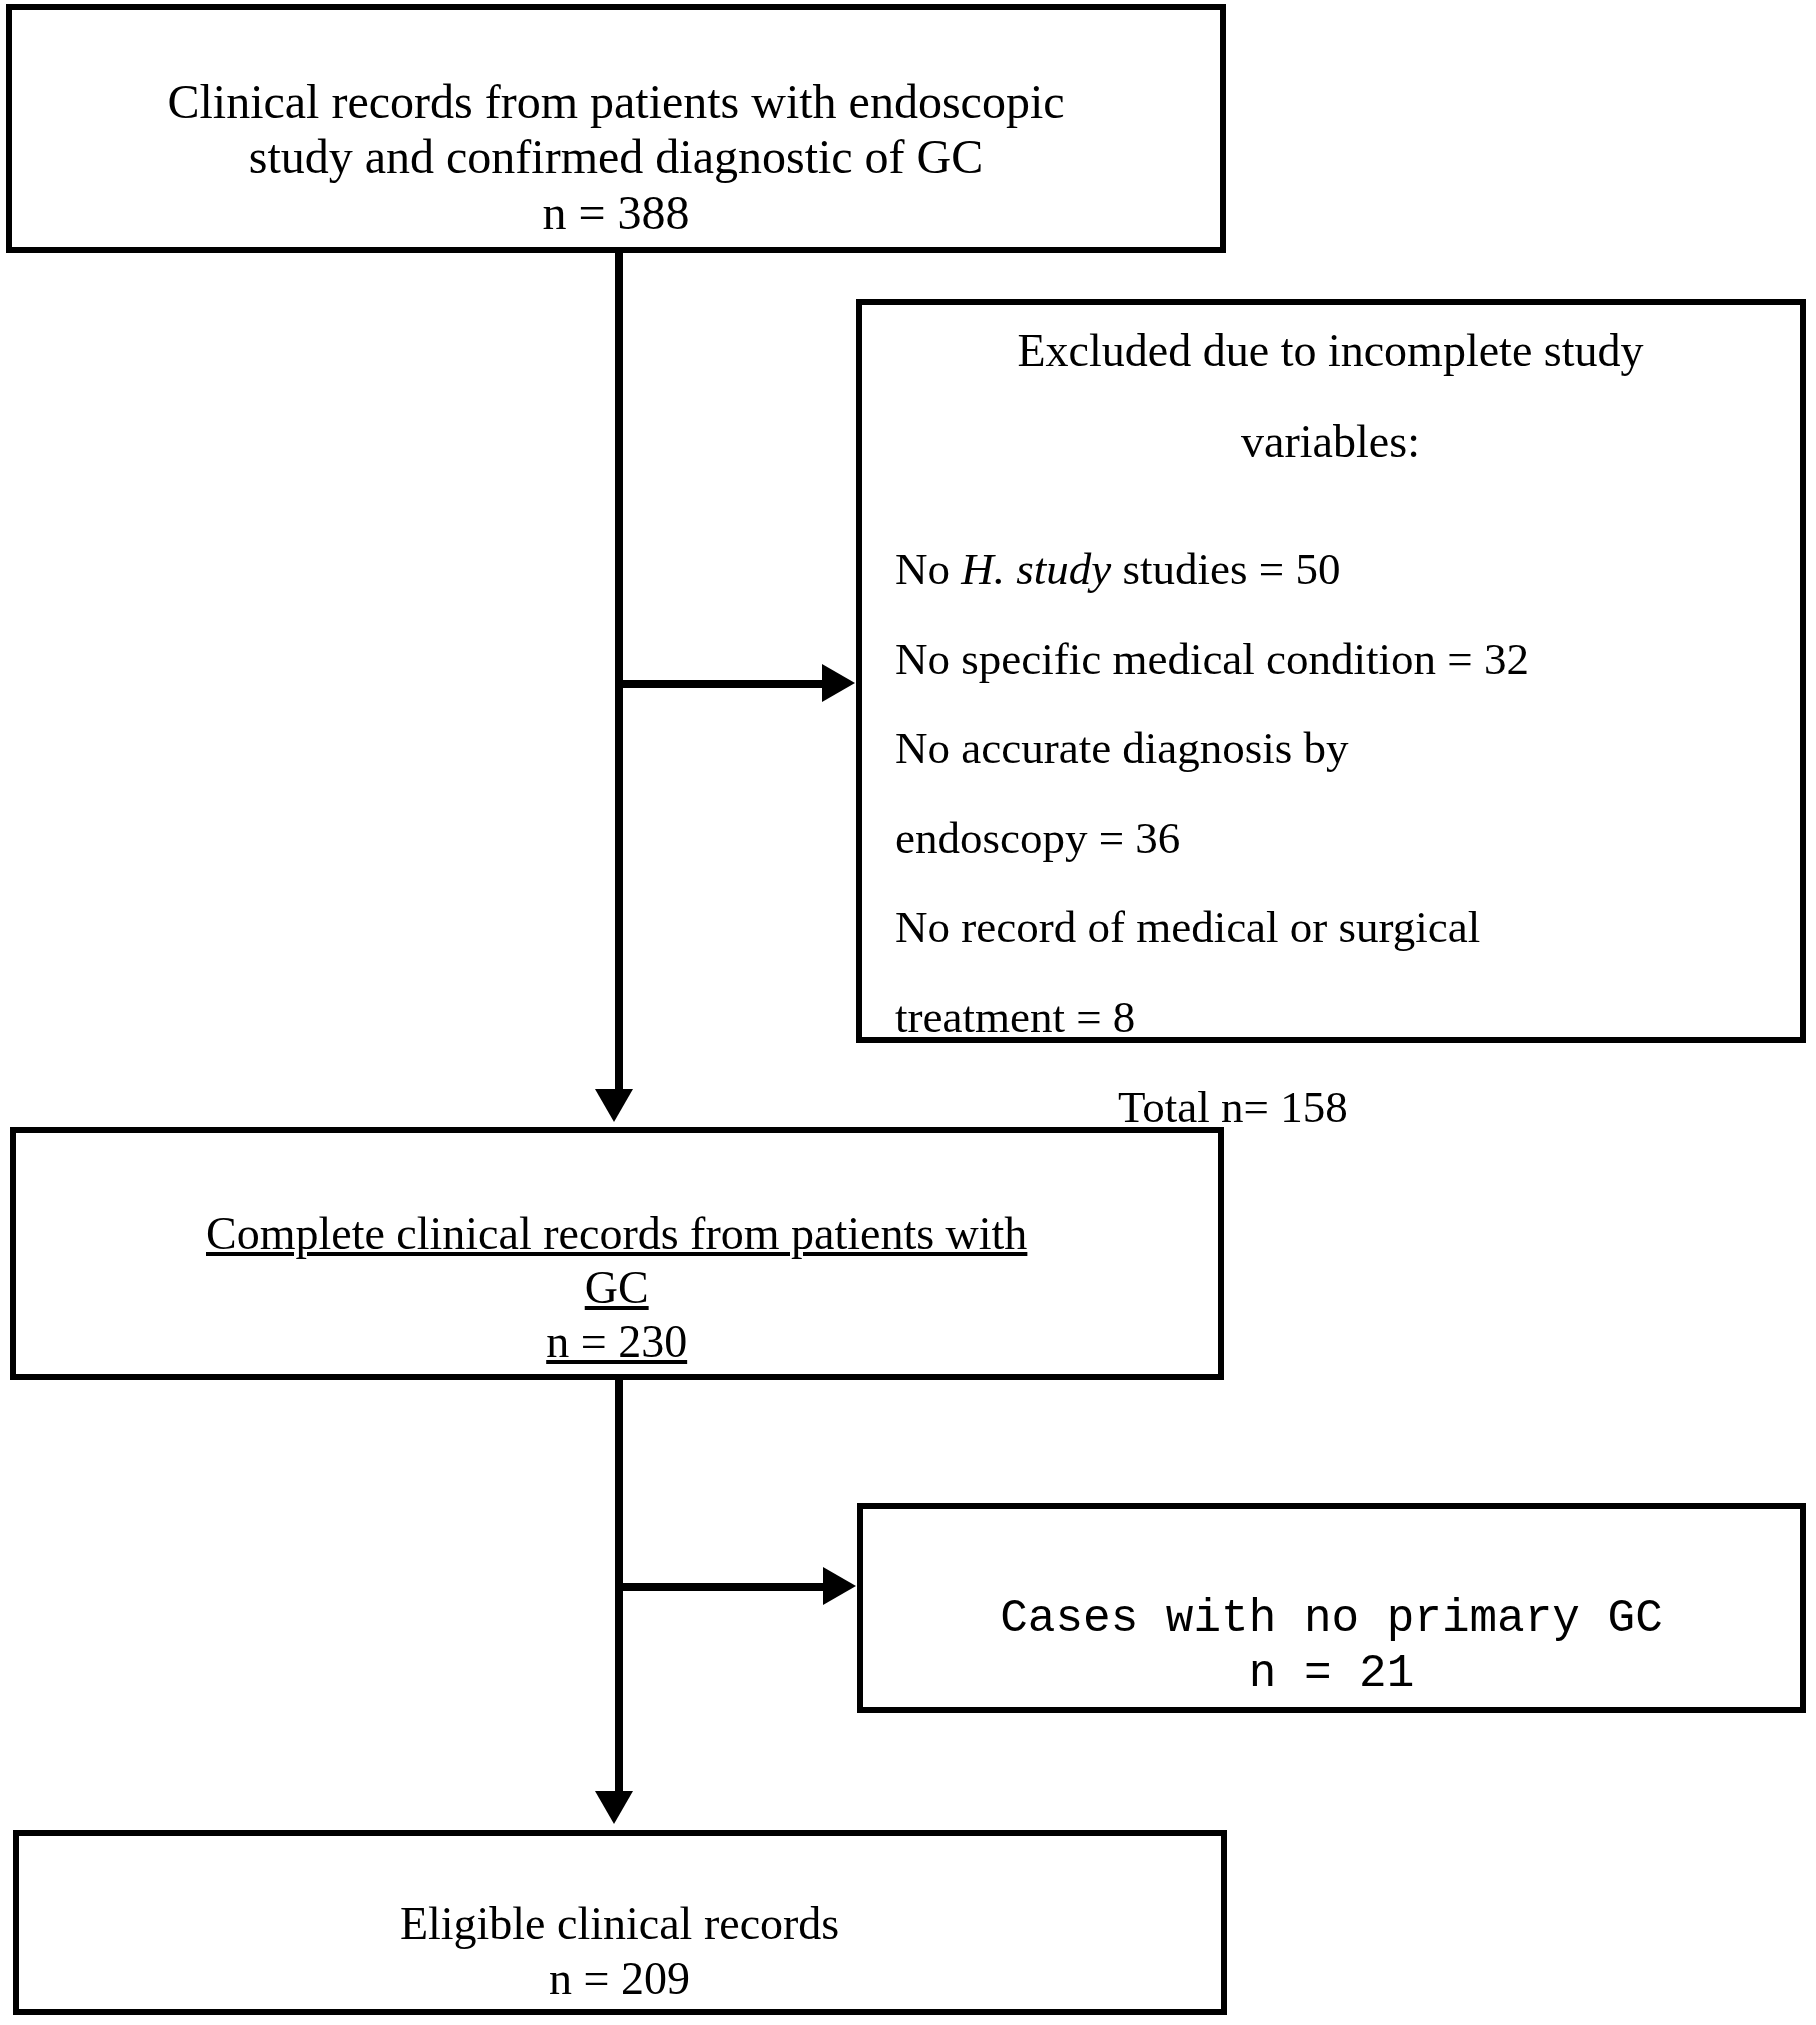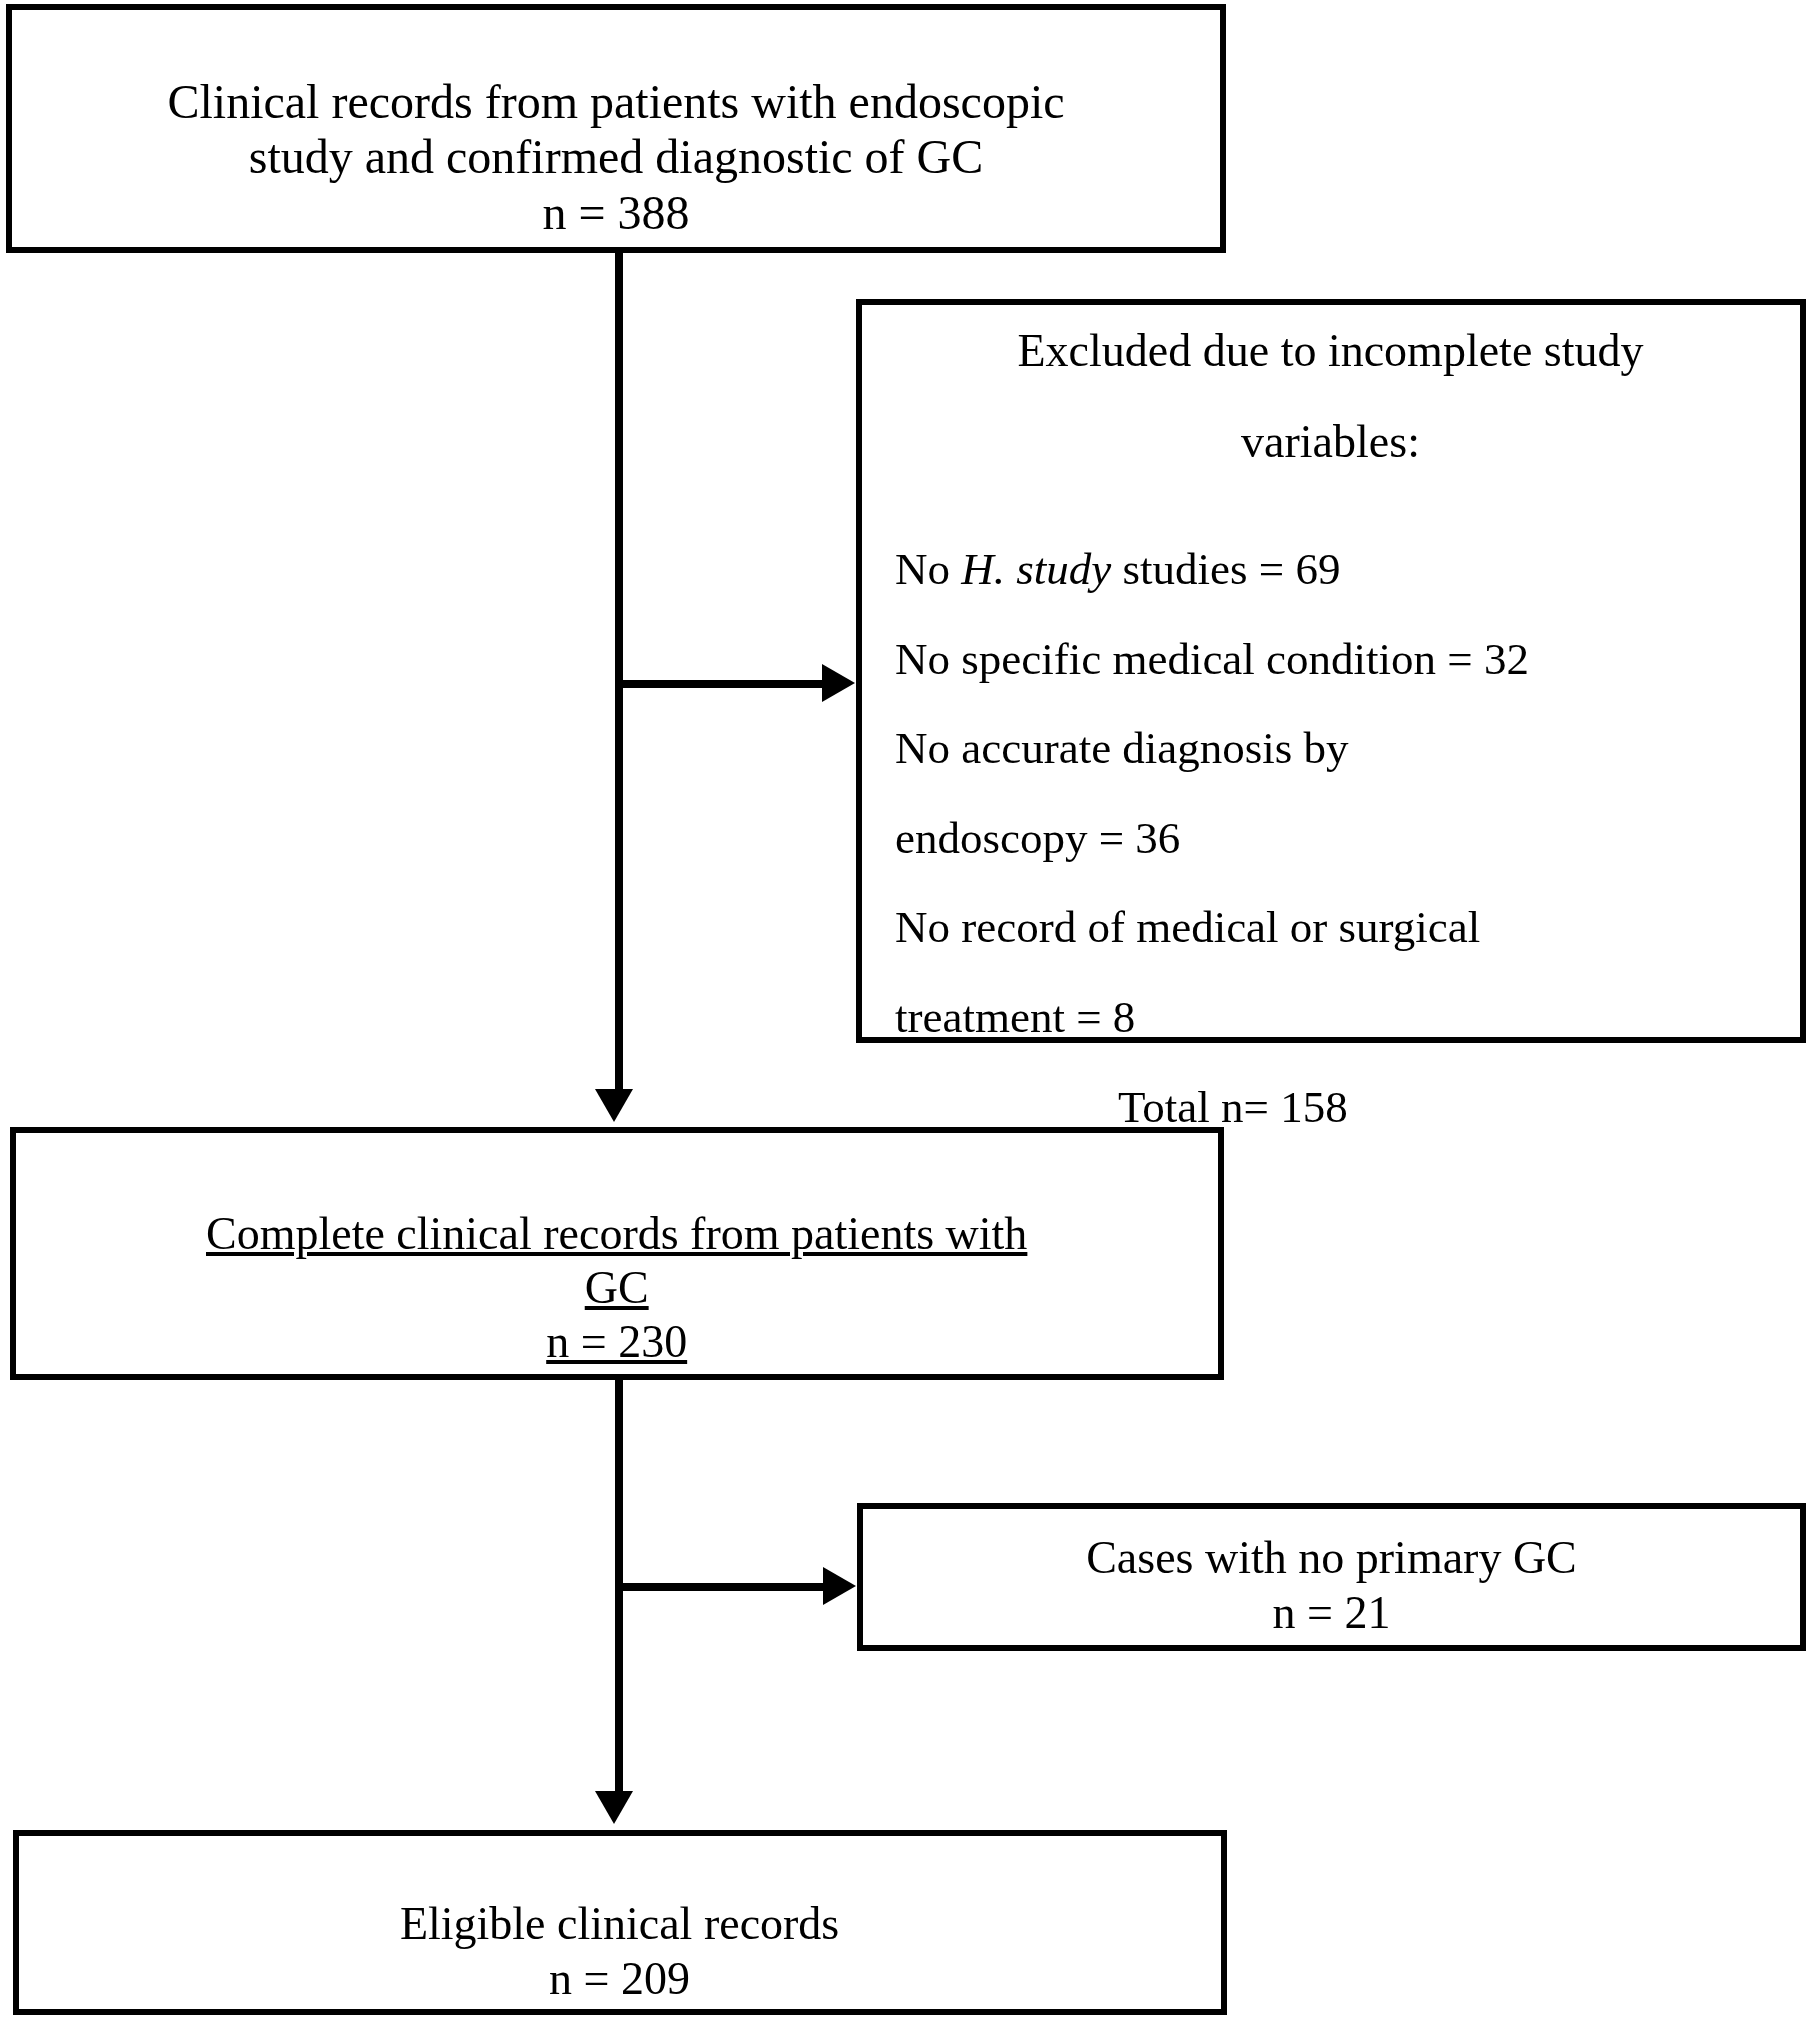--- a/index.html
+++ b/index.html
@@ -42,21 +42,21 @@
   #box-excluded .line{font-size:45px;line-height:1.17;}
   #box-excluded .hdr{font-size:46px;line-height:1.17;}
   #box-excluded .gap{height:22px;}
   #box-excluded .total{padding-left:223px;}
 
   
   #box-complete{left:9.7px;top:1127px;width:1214px;height:253px;padding:10.4px 30px 4.5px 30px;text-decoration:underline;}
   #box-complete .line{font-size:46px;line-height:1.18;}
 
   
-  #box-noprimary{left:857px;top:1503px;width:949px;height:148px;padding:4.5px 30px;}
+  #box-noprimary{left:857px;top:1503px;width:949px;height:210px;padding:4.5px 30px;font-family:Liberation Mono, monospace;}
   #box-noprimary .line{font-size:46px;line-height:1.2;}
 
   
   #box-eligible{left:12.6px;top:1830px;width:1214px;height:185px;padding:3px 30px;}
   #box-eligible .line{font-size:46px;line-height:1.2;}
 
   
   .vline{position:absolute;background:#000000;width:8.2px;}
   .hline{position:absolute;background:#000000;height:8.2px;}
   .arrowdown{
@@ -98,21 +98,21 @@
     <span class="line center">study and confirmed diagnostic of GC</span>
     <span class="line center">n = 388</span>
   </div>
 
   <div class="fbox topalign" id="box-excluded">
     <span class="hdr line center">Excluded due to incomplete study</span>
     <span class="hdr line center">variables:</span>
 
     <div class="gap"></div>
 
-    <span class="line left"><span>No </span><span class="ital">H. study</span><span> studies = 69</span></span>
+    <span class="line left"><span>No </span><span class="ital">H. study</span><span> studies = 50</span></span>
 
     <span class="line left">No specific medical condition = 32</span>
     <span class="line left">No accurate diagnosis by</span>
     <span class="line left">endoscopy = 36</span>
     <span class="line left">No record of medical or surgical</span>
     <span class="line left">treatment = 8</span>
 
     <span class="line left total">Total n= 158</span>
   </div>
 

